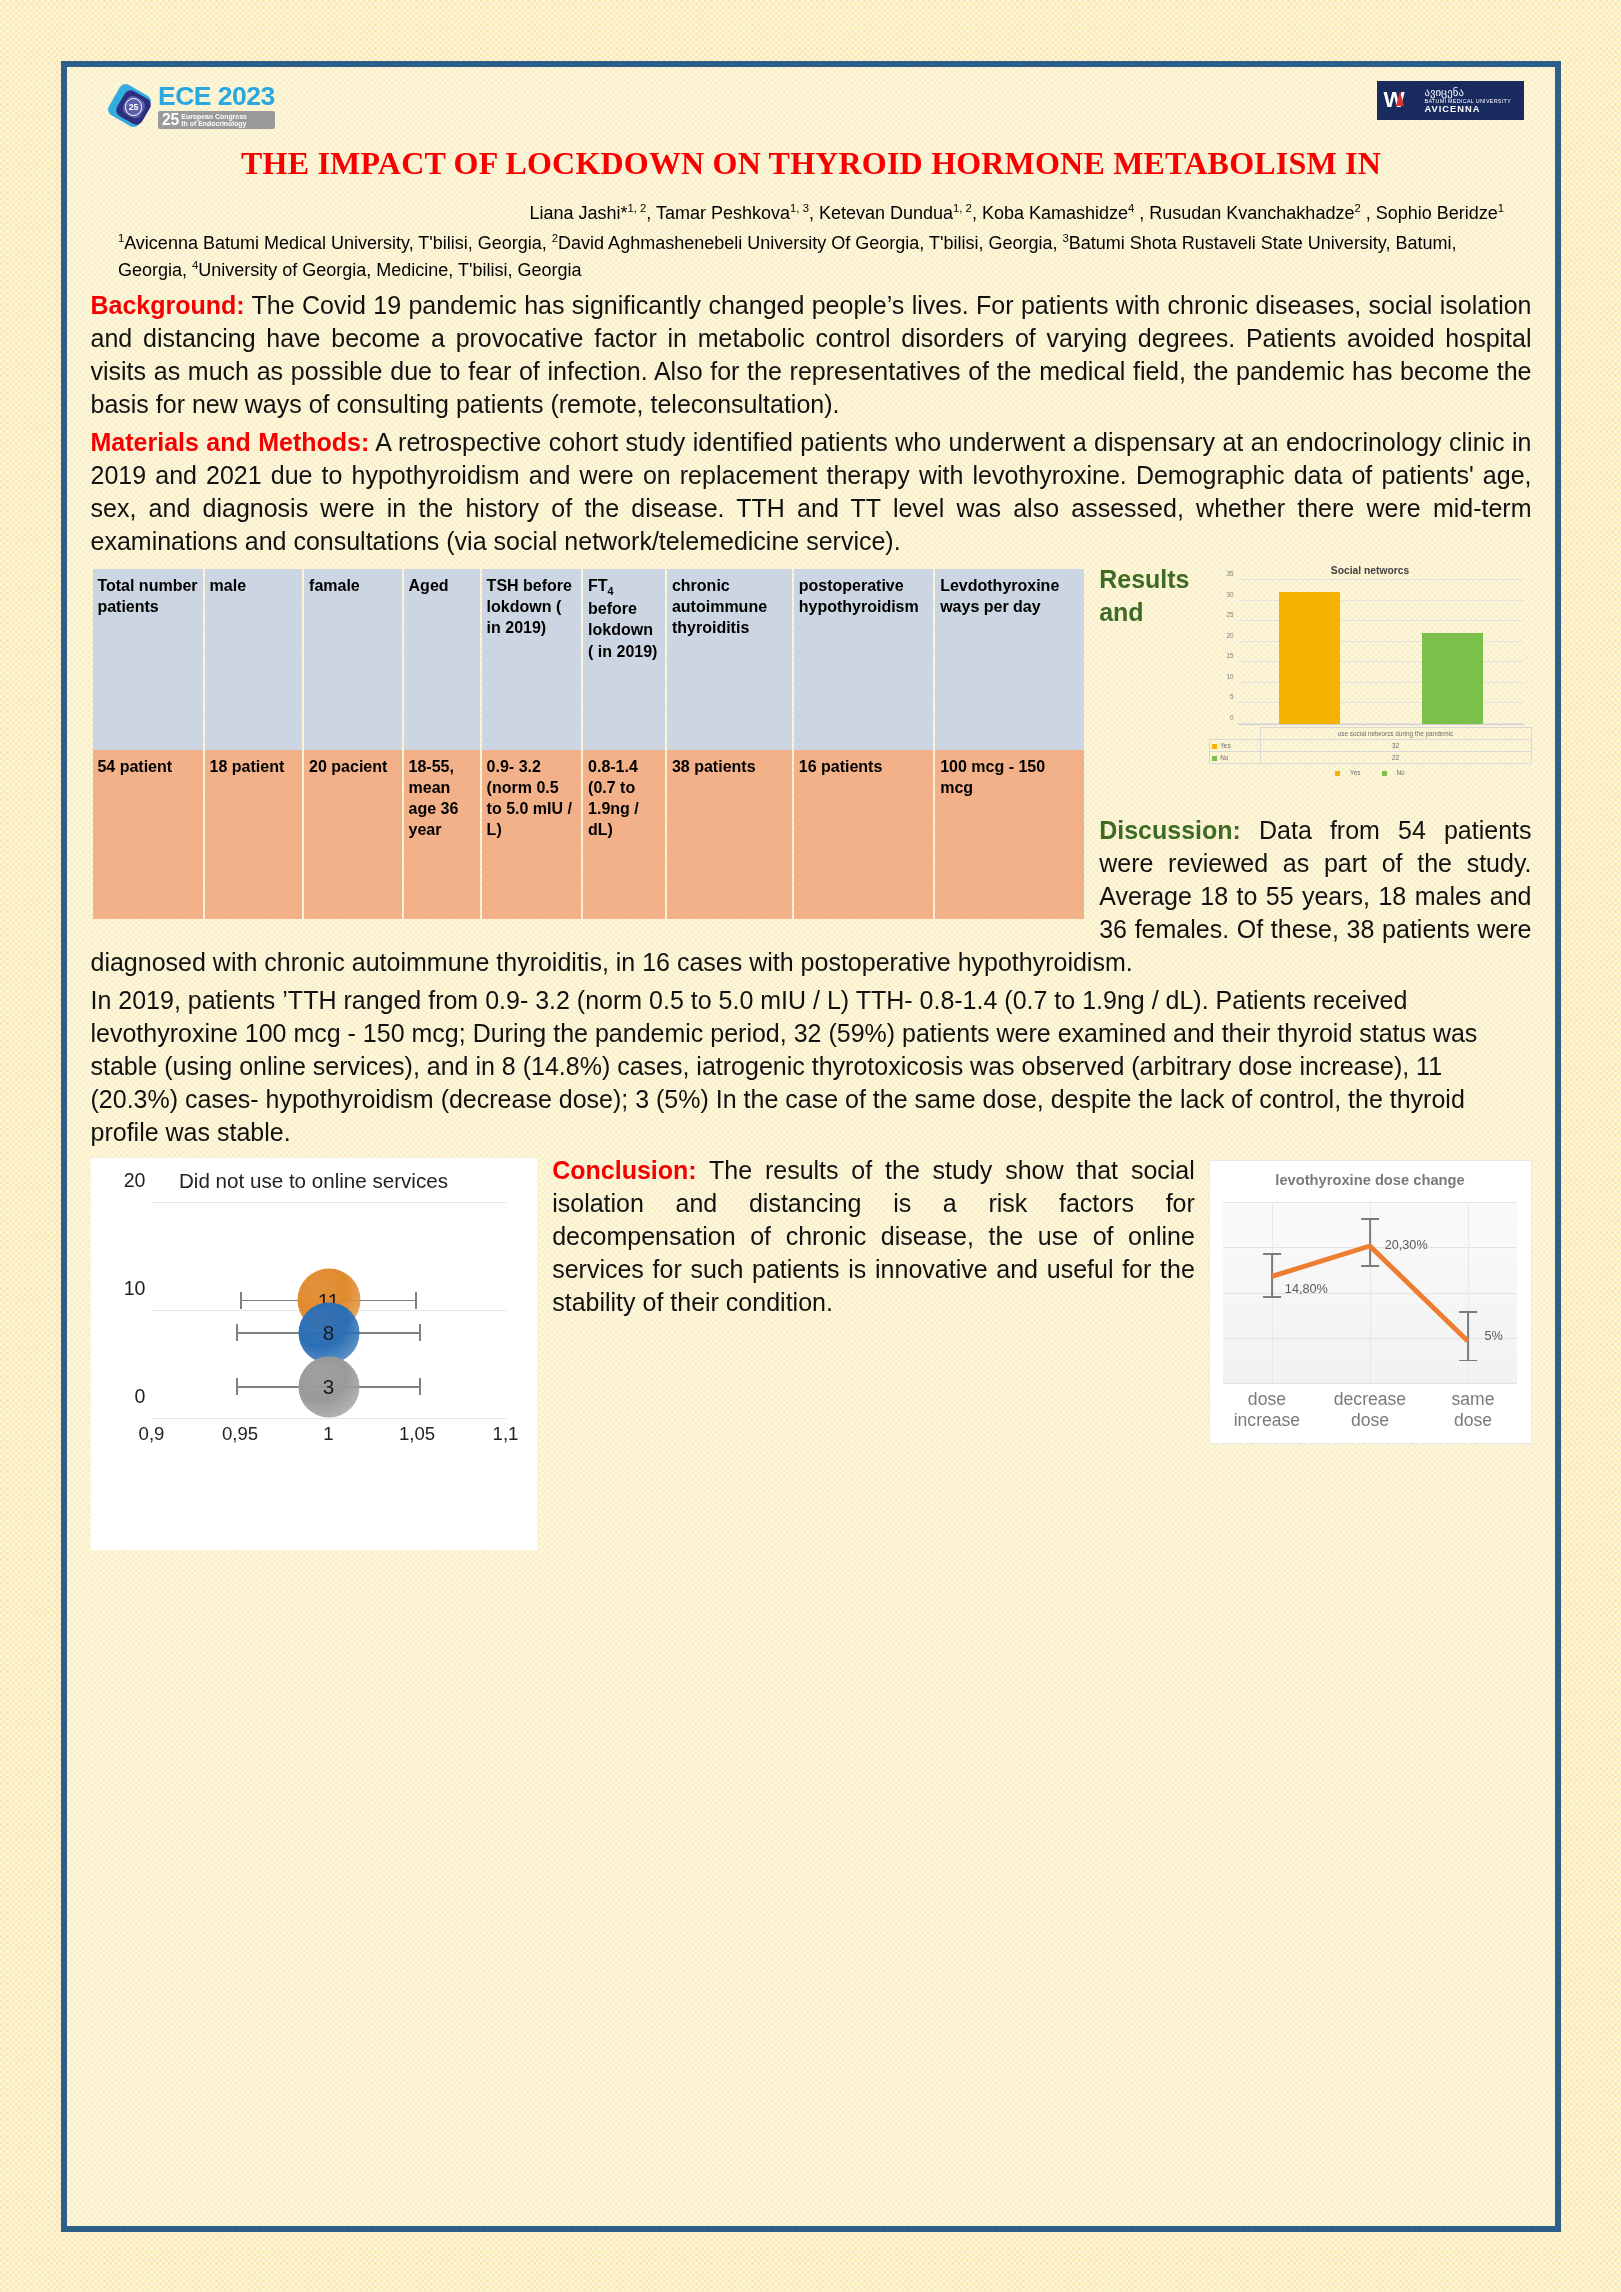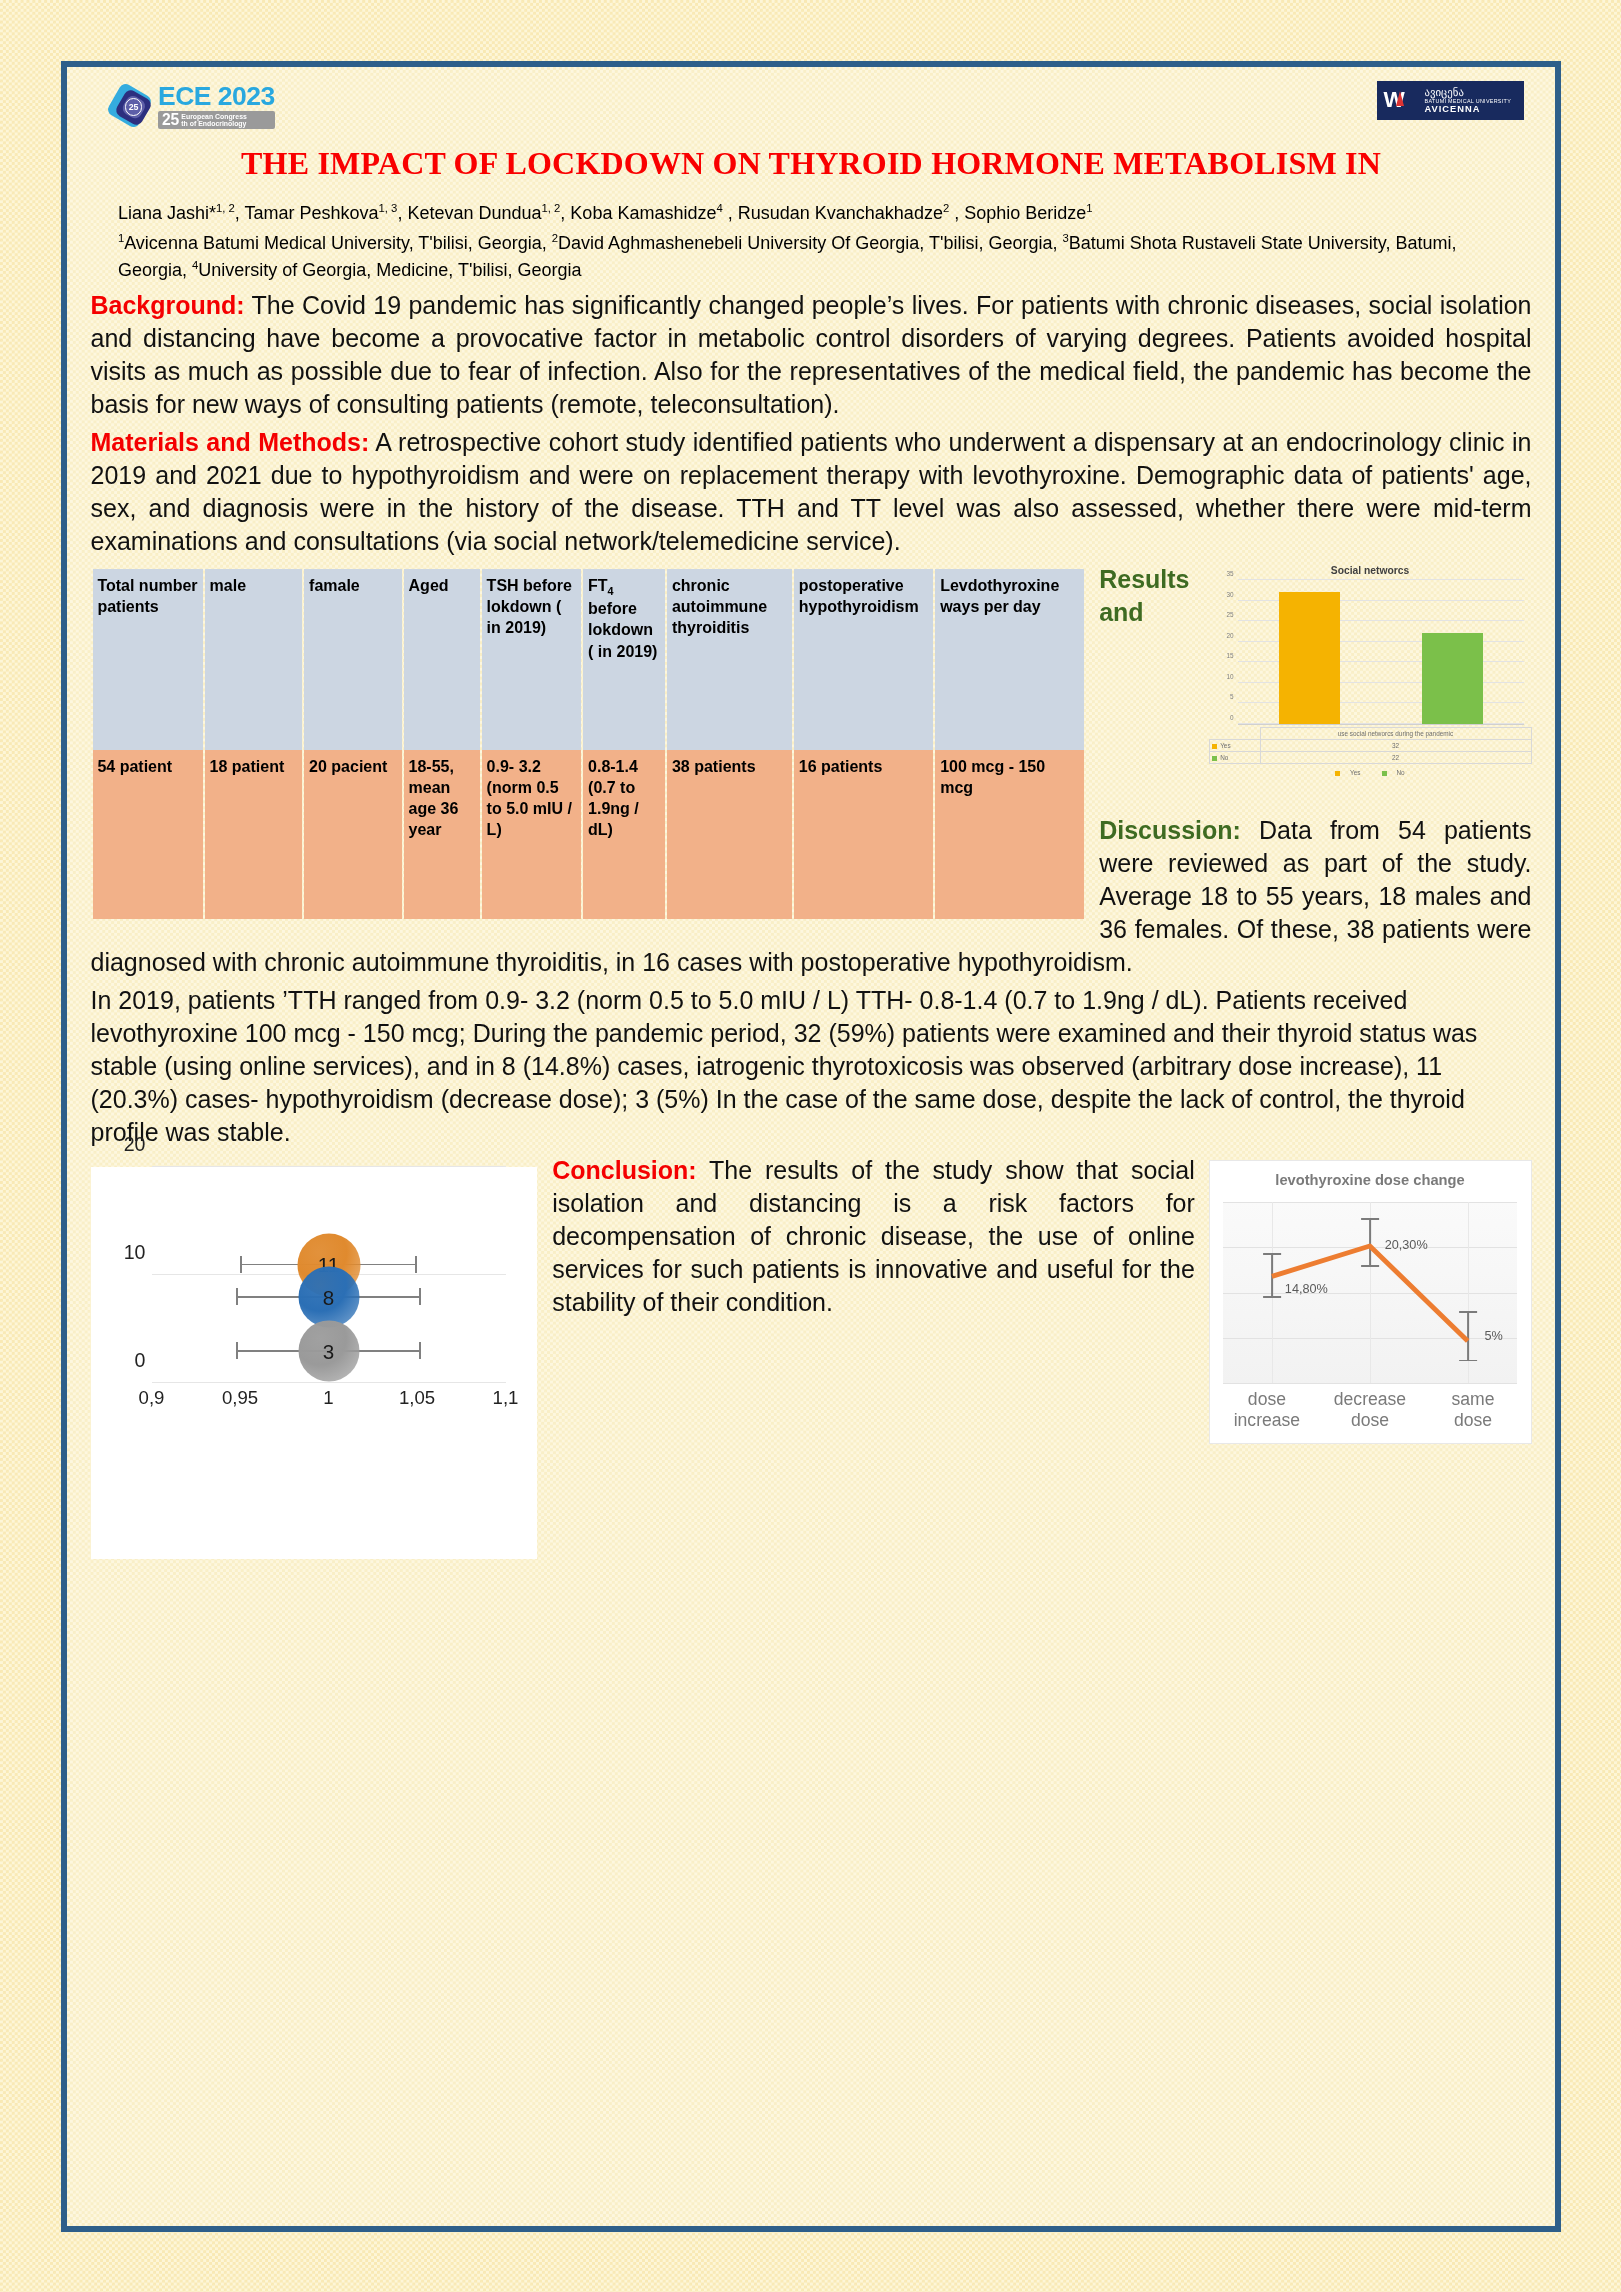--- a/index.html
+++ b/index.html
@@ -72,21 +72,21 @@
   
   #title{
     text-align:center;color:#f90000;
     font-family:"Liberation Serif", serif;
     font-weight:bold;font-size:32px;line-height:1.32;
     letter-spacing:0.2px;margin:3.9px 5.9px 0 5.9px;
   }
 
   
   #authors{ margin:15.7px 27.4px 0 27.4px; font-size:18px; line-height:1.5; color:#000; }
-  #authors .ln1{ text-align:left; }
+  #authors .ln1{ text-align:right; }
   #authors .ln2{ margin-top:3.9px; text-align:left; }
   sup{ font-size:11.3px; }
 
   
   .para{
     font-size:25px; line-height:1.32; color:#111;
     text-align:justify; margin:4.9px 0 0 0;
   }
   .para.noj{ text-align:left; }
   .hdr-red{ color:#f40000; font-weight:bold; }
@@ -312,20 +312,21 @@
 
     <p class="para noj">
       <span>In 2019, patients ’TTH ranged from 0.9- 3.2 (norm 0.5 to 5.0 mIU / L) TTH- 0.8-1.4 (0.7 to 1.9ng / dL). Patients received levothyroxine 100 mcg - 150 mcg; During the pandemic period, 32 (59%) patients were examined and their thyroid status was stable (using online services), and in 8 (14.8%) cases, iatrogenic thyrotoxicosis was observed (arbitrary dose increase), 11 (20.3%) cases- hypothyroidism (decrease dose);  3 (5%) In the case of the same dose, despite the lack of control, the thyroid profile was stable.</span>
     </p>
   </div>
 
   <div>
 
     <div id="bubbleFloat">
       <div id="bubbleChart">
+        <div class="bub-title">Did not use to online services</div>
         <div class="bub-plot">
           <div class="bub-grid" style="bottom:0%"></div>
           <div class="bub-grid" style="bottom:50%"></div>
           <div class="bub-grid" style="bottom:100%"></div>
           <div class="bub-ylab" style="bottom:0%">0</div>
           <div class="bub-ylab" style="bottom:50%">10</div>
           <div class="bub-ylab" style="bottom:100%">20</div>
 
           <div class="bub-row" style="bottom:55%">
             <div class="whisker" style="left:25%;width:50%"></div>

